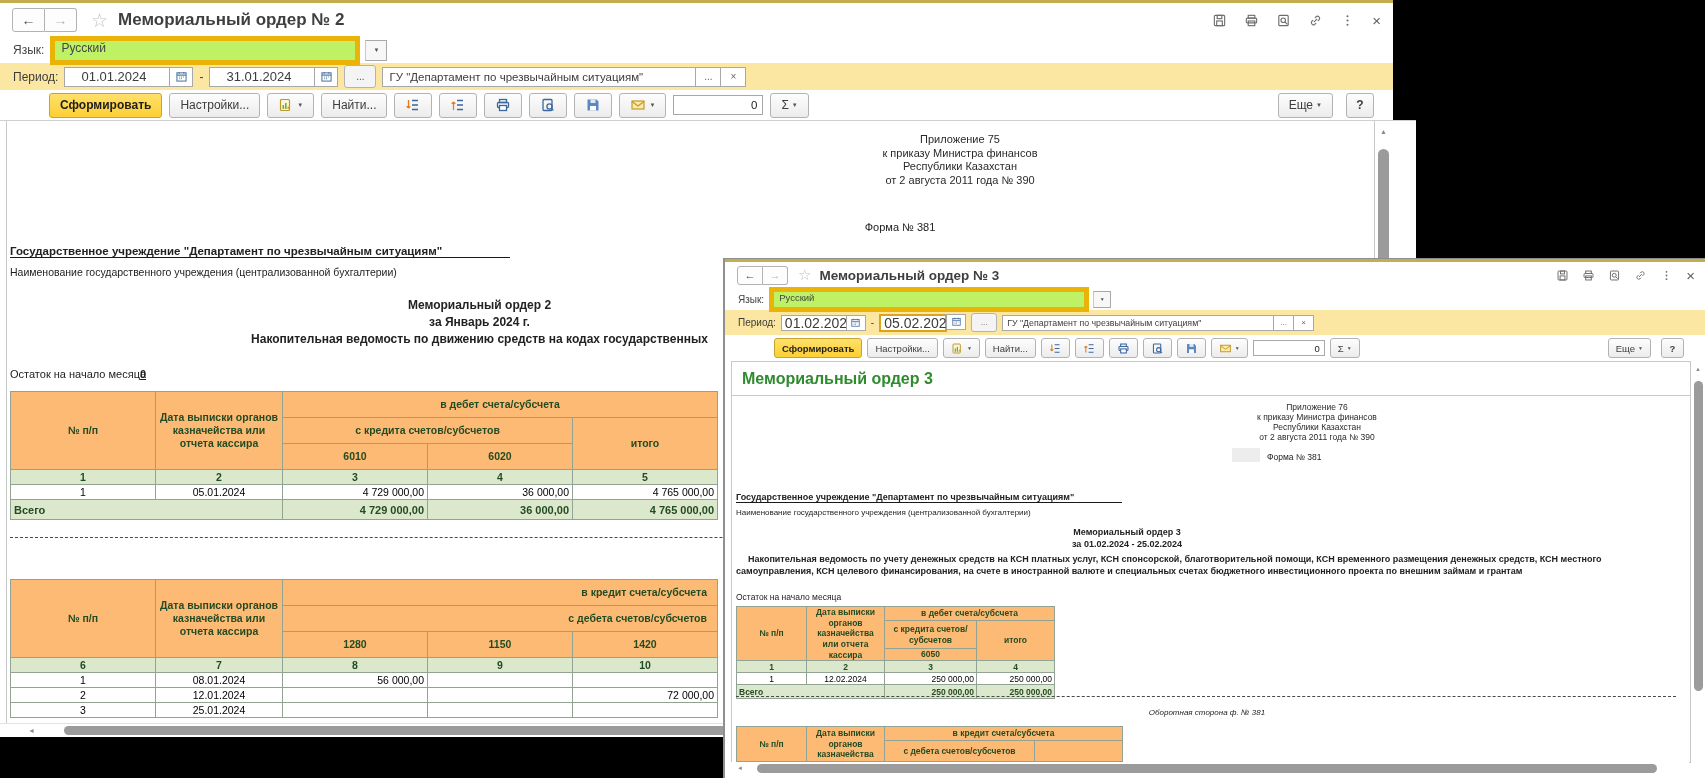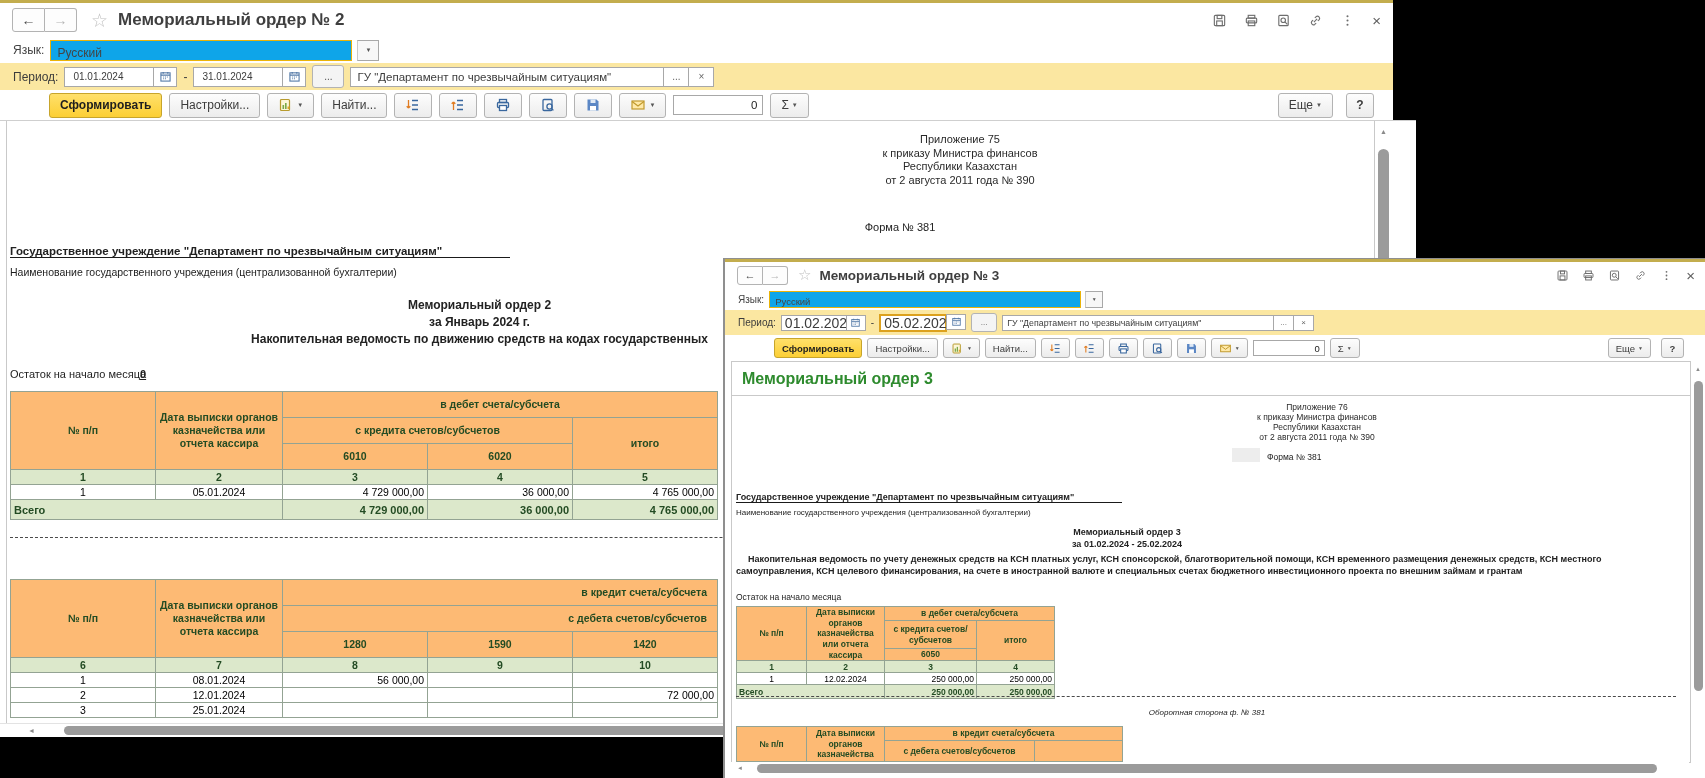--- a/index.html
+++ b/index.html
@@ -29,33 +29,33 @@
   #win1 .winicons{gap:17px;}
   #win2 .winicons{gap:13px;}
   .gico svg{display:block;stroke:#6e6e6e;fill:none;stroke-width:1.2;}
   #win1 .gico svg{width:15px;height:15px;}
   #win2 .gico svg{width:13px;height:13px;}
   .xglyph{font-size:15px;color:#5f5f5f;line-height:1;}
   
   .langrow{display:flex;align-items:center;padding:0 13px;color:#444;}
   #win1 .langrow{height:26px;font-size:12px;gap:6px;}
   #win2 .langrow{height:22px;font-size:10px;gap:5px;}
-  .combo{background:#0ea5e9;border:1px solid #eab308;display:flex;align-items:flex-end;}
+  .combo{background:#bef264;border:5px solid #eab308;display:flex;align-items:flex-start;}
   #win1 .combo{width:288px;height:19px;padding:0 6px;font-size:12px;}
   #win2 .combo{width:300px;height:15px;padding:0 5px;font-size:9.5px;}
   .combobtn{border:1px solid #a8a8a8;border-left:1px solid #c9c9c9;background:#f7f7f7;display:flex;align-items:center;justify-content:center;color:#555;margin-left:-1px;}
   #win1 .combobtn{width:20px;height:19px;font-size:6px;}
   #win2 .combobtn{width:16px;height:15px;font-size:5px;}
   
   .periodrow{background:#fbe7a1;display:flex;align-items:center;color:#3c3c3c;}
   #win1 .periodrow{height:27px;font-size:12px;gap:6px;padding:0 13px;}
   #win2 .periodrow{height:25px;font-size:10px;gap:5px;padding:0 13px;}
   .fgroup{display:flex;align-items:stretch;}
   .field{background:#fff;border:1px solid #a8a8a8;display:flex;align-items:center;}
-  #win1 .datefield{width:72px;height:18px;padding:0 8px;font-size:10px;}
+  #win1 .datefield{width:72px;height:18px;padding:0 16px;font-size:13px;}
   #win2 .datefield{width:58px;height:14px;padding:0 3px;font-size:14px;}
   .datefield.focused{border:2px solid #dca11d;}
   .cursor{display:inline-block;width:0;border-left:1px solid #000;margin-left:1px;} #win2 .cursor{height:9px;}
   .calbtn{border:1px solid #a8a8a8;background:#fff;display:flex;align-items:center;justify-content:center;margin-left:-1px;}
   #win1 .calbtn{width:22px;height:18px;}
   #win2 .calbtn{width:18px;height:14px;}
   .calbtn svg{width:11px;height:11px;stroke:#557ba8;fill:none;stroke-width:1.2;}
   #win2 .calbtn svg{width:9px;height:9px;}
   .attachbtn{border:1px solid #a8a8a8;background:#fff;color:#666;display:flex;align-items:center;justify-content:center;margin-left:-1px;}
   #win1 .attachbtn{width:24px;height:18px;font-size:10px;}
@@ -380,21 +380,21 @@
               <tr class="hrow1">
             <td class="hdr" rowspan="3">№ п/п</td>
             <td class="hdr" rowspan="3">Дата выписки органов казначейства или отчета кассира</td>
             <td class="hdr ar" colspan="3">в кредит счета/субсчета</td>
           </tr>
           <tr class="hrow2">
             <td class="hdr ar" colspan="3">с дебета счетов/субсчетов</td>
           </tr>
           <tr class="hrow3">
             <td class="hdr">1280</td>
-            <td class="hdr">1590</td>
+            <td class="hdr">1150</td>
             <td class="hdr">1420</td>
           </tr>
           <tr class="numrow">
             <td class="num">6</td>
             <td class="num">7</td>
             <td class="num">8</td>
             <td class="num">9</td>
             <td class="num">10</td>
           </tr>
           <tr class="datarow">

